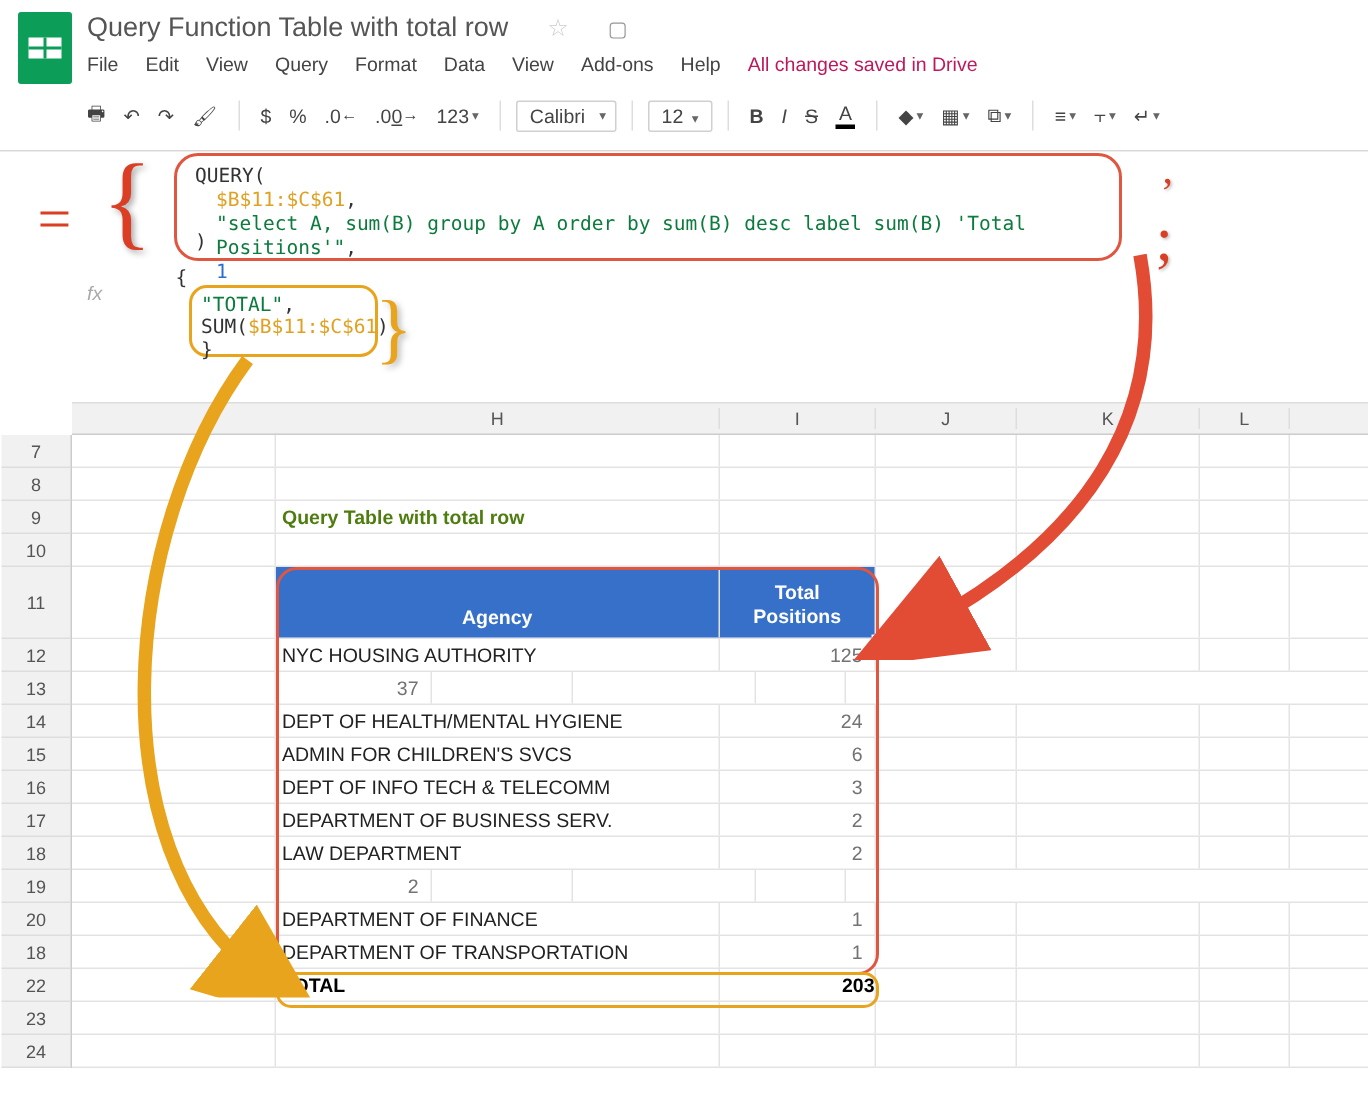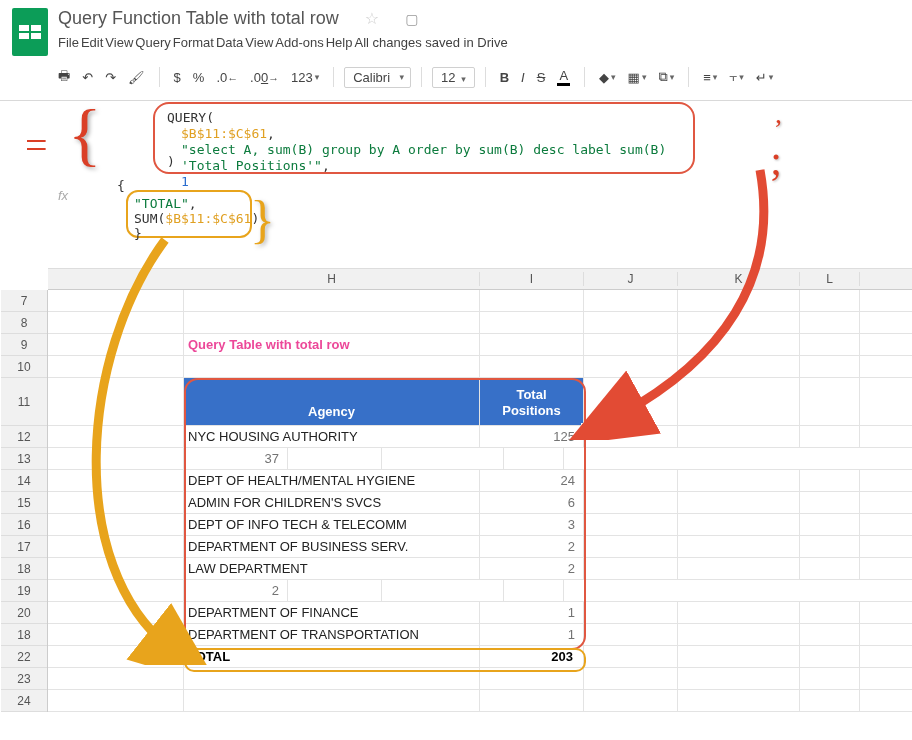--- a/index.html
+++ b/index.html
@@ -11,40 +11,40 @@
   .sheets-logo-inner { width: 22px; height: 14px; background: #fff; position: relative; }
   .sheets-logo-inner::before, .sheets-logo-inner::after { content: ""; position: absolute; background: #0c9d58; }
   .sheets-logo-inner::before { left: 10px; top: 0; width: 2px; height: 14px; }
   .sheets-logo-inner::after { left: 0; top: 6px; width: 22px; height: 2px; }
 
   .title-area { flex: 1; }
   .doc-title-row { display: flex; align-items: center; gap: 26px; }
   .doc-title { font-size: 18px; color: #555; }
   .star-icon { color: #ccc; font-size: 16px; }
   .folder-icon { color: #999; font-size: 14px; }
-  .menu-bar { display: flex; gap: 2px; margin-top: 6px; font-size: 13px; color: #444; }
+  .menu-bar { display: flex; gap: 18px; margin-top: 6px; font-size: 13px; color: #444; }
   .menu-bar span { cursor: pointer; }
-  .save-status { color: #404040; }
+  .save-status { color: #be185d; }
 
   
   .toolbar { display: flex; align-items: center; gap: 4px; padding: 8px 12px 10px 54px; border-bottom: 1px solid #d9d9d9; color: #555; }
   .tbtn { padding: 2px 4px; cursor: pointer; font-size: 13px; color: #444; display: inline-flex; align-items: center; }
   .tsep { width: 1px; height: 20px; background: #ddd; margin: 0 6px; }
   .tdrop { font-size: 9px; margin-left: 2px; color: #666; }
   .font-sel { border: 1px solid #d0d0d0; padding: 2px 20px 2px 8px; font-size: 13px; color: #444; position: relative; border-radius: 2px; }
   .font-sel .tdrop { position: absolute; right: 6px; top: 4px; }
   .size-sel { border: 1px solid #d0d0d0; padding: 2px 8px; font-size: 13px; color: #444; border-radius: 2px; }
 
   
   .fx-label { position: absolute; left: 58px; top: 188px; font-style: italic; color: #aaa; font-size: 13px; }
   .brace-eq { position: absolute; left: 30px; top: 110px; font-family: "Georgia", serif; color: #da3f26; }
   .brace-eq .eq { font-size: 40px; position: absolute; left: -5px; top: 12px; }
   .brace-eq .br-l { font-size: 70px; position: absolute; left: 38px; top: -15px; filter: drop-shadow(2px 2px 2px #aaa); }
 
-  .f-box1 { position: absolute; left: 116px; top: 102px; width: 542px; height: 72px; border: 2px solid #e05741; border-radius: 16px; background: #fff; font-family: Consolas, monospace; font-size: 13px; padding: 6px 10px 6px 12px; line-height: 16px; margin-left: 37px; }
+  .f-box1 { position: absolute; left: 116px; top: 102px; width: 632px; height: 72px; border: 2px solid #e05741; border-radius: 16px; background: #fff; font-family: Consolas, monospace; font-size: 13px; padding: 6px 10px 6px 12px; line-height: 16px; }
   .f-box1 .fn { color: #333; }
   .f-box1 .rng { color: #e0a022; }
   .f-box1 .qs { color: #0c7b3d; }
   .f-box1 .n1 { color: #2a6dcf; }
 
   .f-punc-comma { position: absolute; right: 130px; top: 98px; color: #da3f26; font-family: Georgia, serif; font-size: 28px; filter: drop-shadow(1px 1px 1px #bbb);}
   .f-punc-semi { position: absolute; right: 130px; top: 136px; color: #da3f26; font-family: Georgia, serif; font-size: 42px; filter: drop-shadow(1px 1px 1px #bbb);}
 
   .f-box2-brace-l { position: absolute; left: 117px; top: 178px; color: #333; font-family: Consolas, monospace; font-size: 13px;}
   .f-box2 { position: absolute; left: 126px; top: 190px; width: 126px; height: 48px; border: 2px solid #e8a41c; border-radius: 12px; background: #fff; font-family: Consolas, monospace; font-size: 13px; padding: 4px 6px; line-height: 15px; }
@@ -64,29 +64,29 @@
   .cell-row { display: flex; height: 22px; border-bottom: 1px solid #e3e3e3; }
   .cell-row.tall { height: 48px; }
   .cell { border-right: 1px solid #e3e3e3; padding: 2px 4px; font-size: 13px; display: flex; align-items: center; }
   .gw0 { width: 136px; }
   .gw1 { width: 296px; }
   .gw2 { width: 104px; }
   .gw3 { width: 94px; }
   .gw4 { width: 122px; }
   .gw5 { width: 60px; }
 
-  .table-title { font-weight: bold; color: #ec4899; }
+  .table-title { font-weight: bold; color: #4d7c0f; }
   .hdr-row .cell { background: #3770c8; color: #fff; font-weight: bold; font-size: 13px; }
   .hdr-row .cH { text-align: center; justify-content: center; align-items: flex-end; padding-bottom:6px;}
   .hdr-row .cI { text-align: center; justify-content: center; line-height: 16px; align-items: flex-end; padding-bottom:6px; position: relative; }
   .hdr-row .cI .fhandle { position:absolute; right:-3px; bottom:-3px; width:5px; height:5px; background:#2f60ab; border:1px solid #fff;}
   .datarow .cH { color: #222; }
   .datarow .cI { text-align: right; justify-content: flex-end; color: #737373; padding-right: 8px;}
   .totalrow .cH { font-weight: bold; }
-  .totalrow .cI { font-weight: bold; text-align: right; justify-content: flex-end; padding-right: 10px;}
+  .totalrow .cI { font-weight: bold; text-align: right; justify-content: flex-end; padding-right: 0;}
 
   
   .red-outline { position: absolute; border: 2px solid #e05741; border-radius: 14px; pointer-events: none; }
   .orange-outline { position: absolute; border: 2px solid #e8a41c; border-radius: 10px; pointer-events: none; }
 
   
   .arrow { position: absolute; pointer-events: none; }
 </style>
 </head>
 <body>

